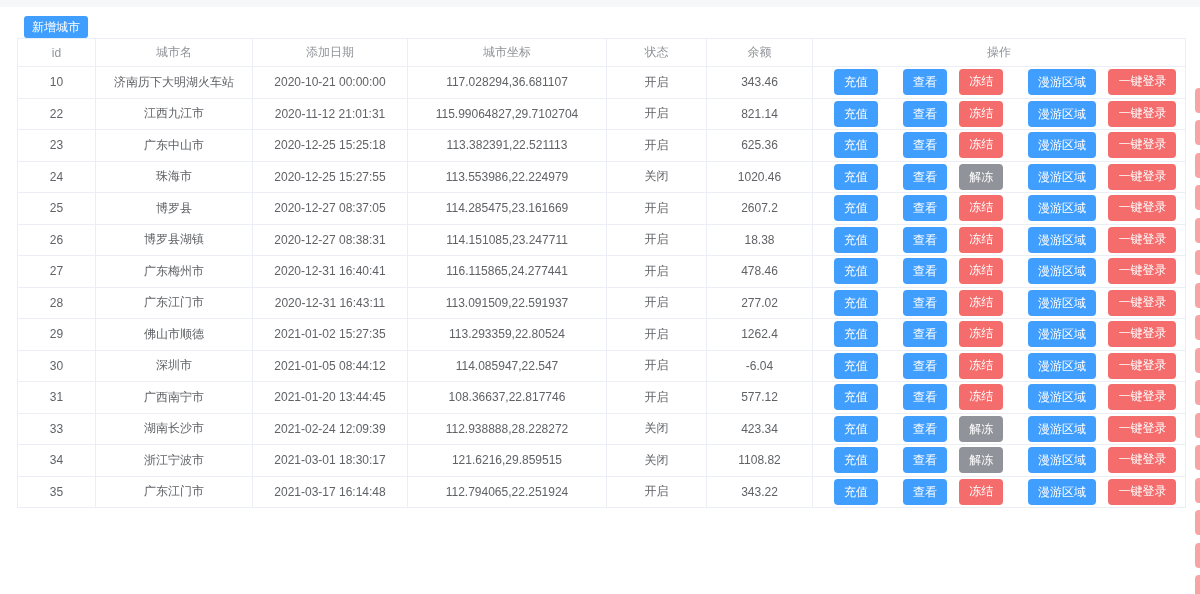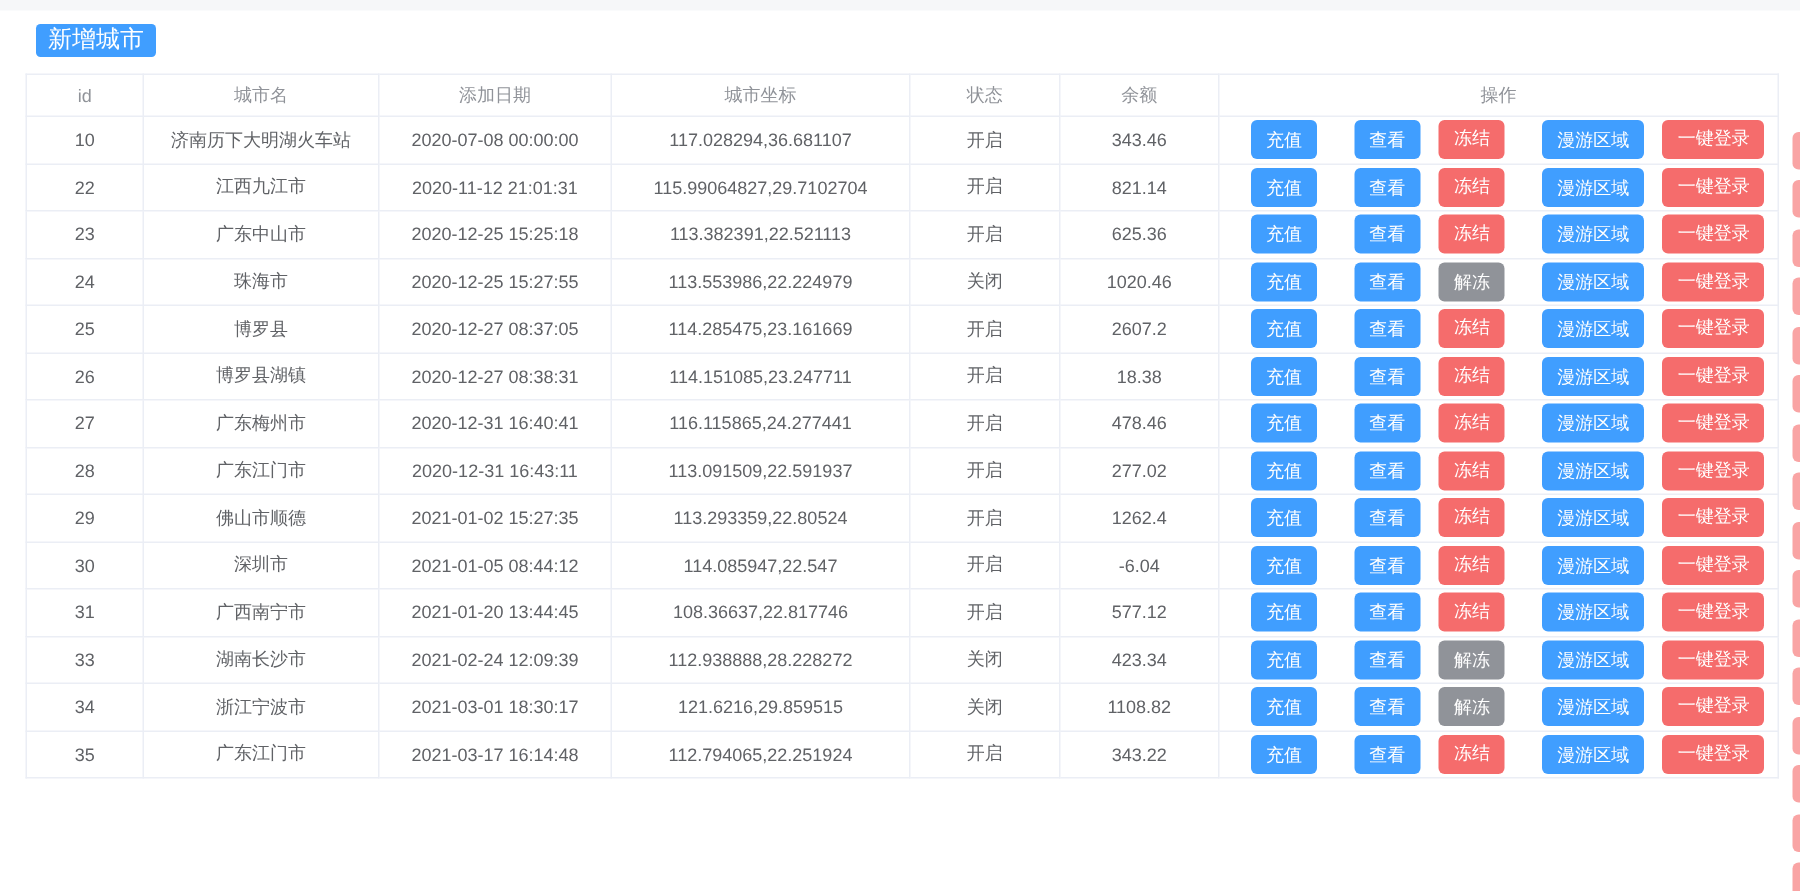--- a/index.html
+++ b/index.html
@@ -8,26 +8,26 @@
     background: #ffffff;
     font-family: "Liberation Sans", "DejaVu Sans", sans-serif;
   }
   .top-strip {
     position: absolute; left: 0; top: 0; width: 1200px; height: 7px;
     background: #f6f7f9;
   }
   .add-btn {
     position: absolute; left: 24px; top: 16px;
     background: #409EFF; color: #fff;
-    font-size: 16px; line-height: 14px;
+    font-size: 12px; line-height: 14px;
     padding: 4px 8px; border: none; border-radius: 3px;
     cursor: pointer; font-family: inherit;
   }
   table.city-table {
-    position: absolute; left: 17px; top: 49px; width: 1168px;
+    position: absolute; left: 17px; top: 38px; width: 1168px;
     border-collapse: collapse; table-layout: fixed;
     font-size: 12px; color: #606266;
   }
   .city-table th, .city-table td {
     border: 1px solid #EBEEF5;
     text-align: center; vertical-align: middle;
     white-space: nowrap; overflow: hidden;
     padding: 0;
   }
   .city-table th {
@@ -82,21 +82,21 @@
       <th>城市坐标</th>
       <th>状态</th>
       <th>余额</th>
       <th>操作</th>
     </tr>
   </thead>
   <tbody>
   <tr>
     <td>10</td>
     <td>济南历下大明湖火车站</td>
-    <td>2020-07-08 00:00:00</td>
+    <td>2020-10-21 00:00:00</td>
     <td>117.028294,36.681107</td>
     <td>开启</td>
     <td>343.46</td>
     <td>
       <button class="btn btn-primary">充值</button>
       <button class="btn btn-primary">查看</button>
       <button class="btn btn-danger">冻结</button>
       <button class="btn btn-primary">漫游区域</button>
       <button class="btn btn-danger">一键登录</button>
     </td>

